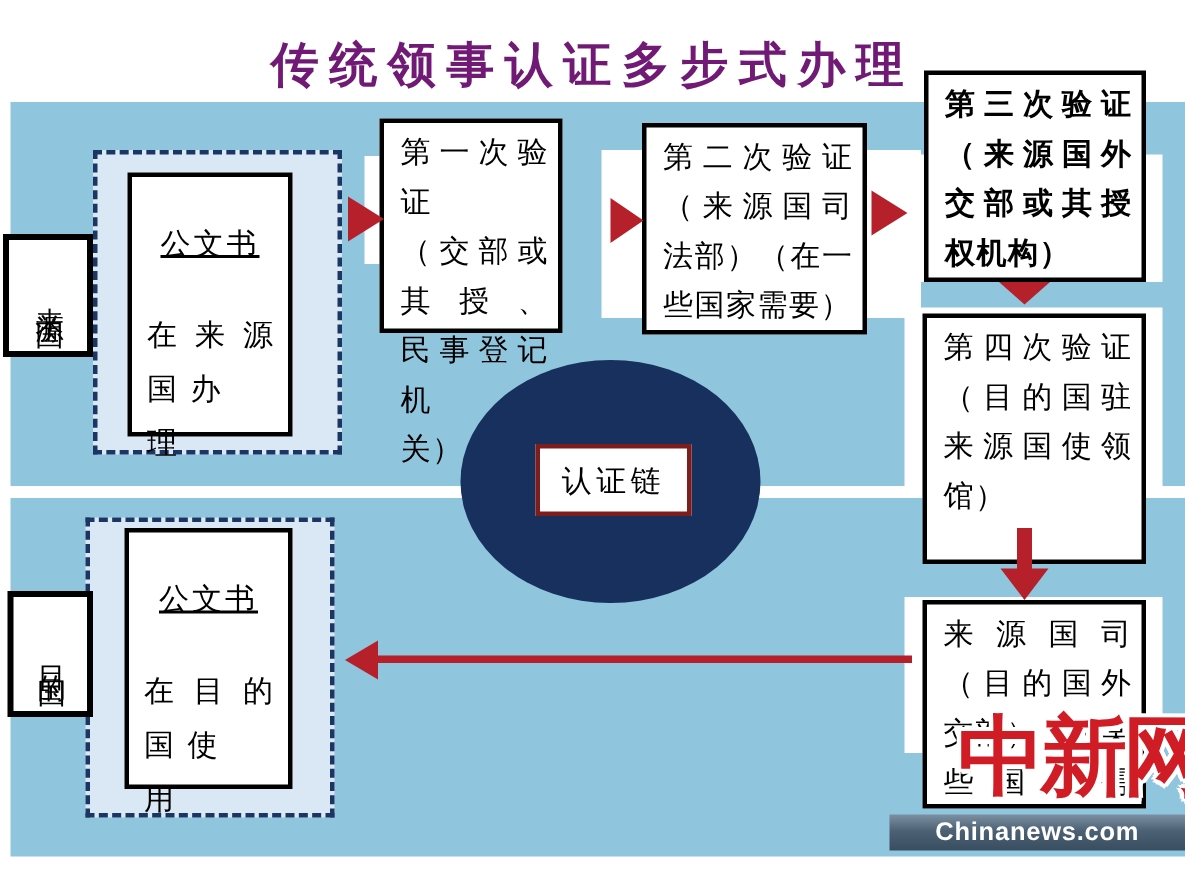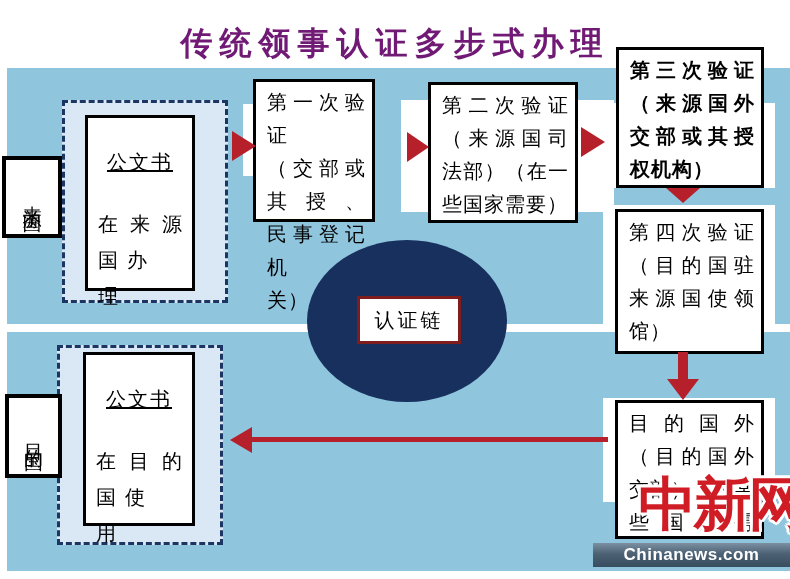--- a/index.html
+++ b/index.html
@@ -41,21 +41,21 @@
   #country1{left:2px;top:156px;width:60px;height:82px;}
   #country2{left:5px;top:394px;width:57px;height:84px;}
 
   .stepbox{position:absolute;background:#fff;border:3px solid #000;box-sizing:border-box;
            font-size:20px;line-height:33px;padding:4px 7px 0 11px;}
   .stepbox .line{text-align:justify;text-align-last:justify;}
   .stepbox .line:last-child{text-align-last:auto;letter-spacing:1px;}
   #box1{left:253px;top:79px;width:122px;height:143px;}
   #box2{left:428px;top:82px;width:150px;height:141px;}
   #box3{left:616px;top:47px;width:148px;height:141px;font-weight:bold;}
-  #box4{left:615px;top:209px;width:149px;height:145px;}
+  #box4{left:615px;top:209px;width:149px;height:167px;}
   #box5{left:615px;top:400px;width:149px;height:139px;}
 
   .ellipse{position:absolute;left:307px;top:240px;width:200px;height:162px;
            background:#17305d;border-radius:50%;}
   .chainbox{position:absolute;left:357px;top:296px;width:104px;height:48px;
             background:#fff;border:3px solid #7f1d1d;box-sizing:border-box;
             display:flex;align-items:center;justify-content:center;
             font-size:20px;letter-spacing:3px;}
 
   svg.arrows{position:absolute;left:0;top:0;z-index:5;pointer-events:none;}
@@ -134,21 +134,21 @@
   </div>
 
   <div class="stepbox" id="box4">
     <div class="line">第四次验证</div>
     <div class="line">（目的国驻</div>
     <div class="line">来源国使领</div>
     <div class="line">馆）</div>
   </div>
 
   <div class="stepbox" id="box5">
-    <div class="line">目的国外</div>
+    <div class="line">来源国司</div>
     <div class="line">（目的国外</div>
     <div class="line">交部）（仅某</div>
     <div class="line">些国家需要）</div>
   </div>
 
   <div class="chainbox">
     <span>认证链</span>
   </div>
 
   <svg class="arrows" width="790" height="579" viewBox="0 0 790 579">

